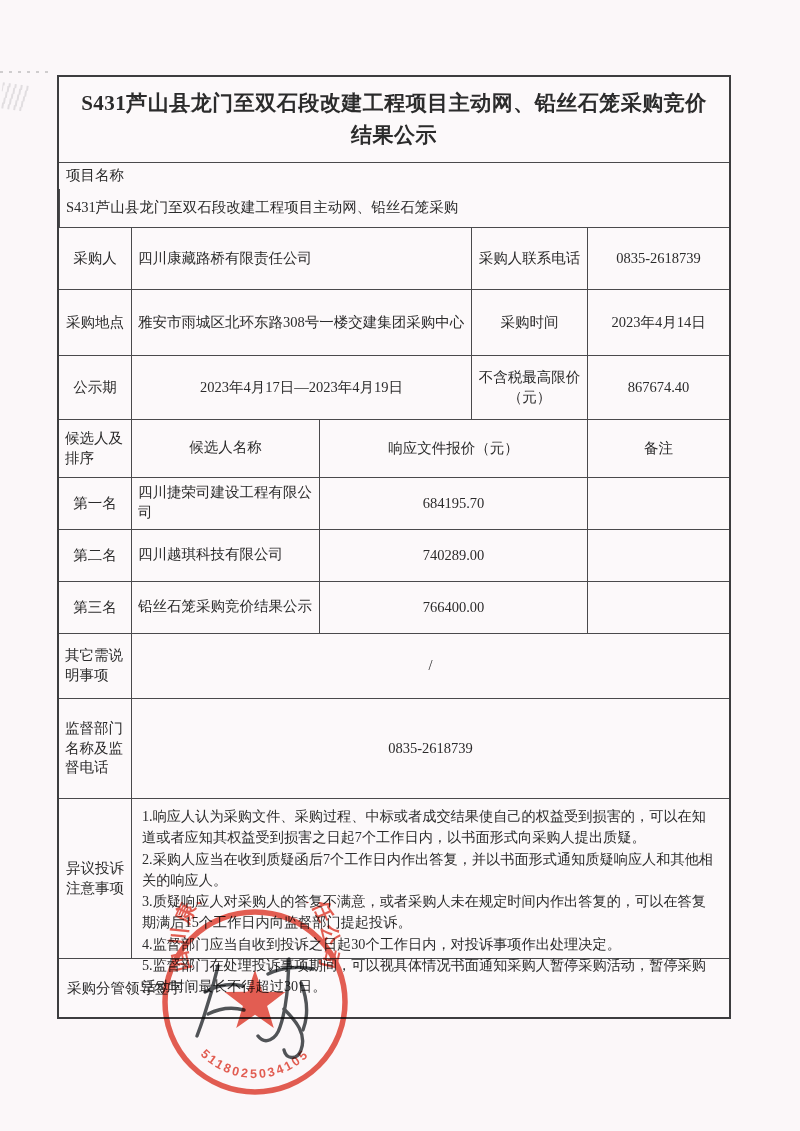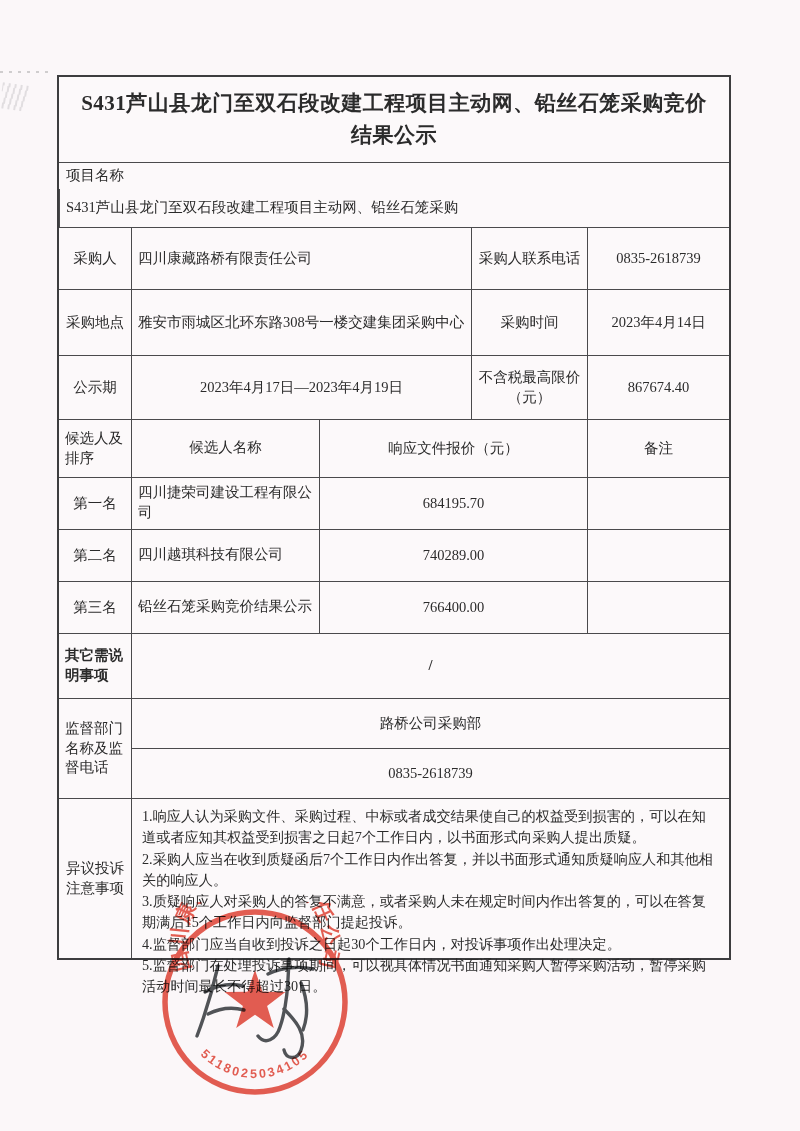--- a/index.html
+++ b/index.html
@@ -57,21 +57,21 @@
     flex:1; display:flex; align-items:center; justify-content:center;
     font-size:21px; font-weight:bold; letter-spacing:.5px;
     text-align:center; padding:6px 18px; line-height:1.5;
   }
   .r-name{ height:65px;flex-direction:column; }
   .r-buyer{ height:62px; }
   .r-place{ height:66px; }
   .r-period{ height:64px; }
   .r-head{ height:58px; }
   .r-cand{ height:52px; }
-  .r-other{ height:65px;font-weight:bold; }
+  .r-other{ height:65px; }
   .r-superv{ height:100px; }
   .r-dispute{ height:160px; }
   .r-sign{ height:59px; }
 
   .stack{ flex:1 1 auto; display:flex; flex-direction:column; border-left:1px solid #4a4a4c; }
   .stack .sub{
     flex:1; display:flex; align-items:center; justify-content:center;
     font-size:14.5px;
   }
   .stack .sub + .sub{ border-top:1px solid #4a4a4c; }
@@ -170,35 +170,37 @@
       <div class="cell w-label pre left">其它需说
 明事项</div>
       <div class="cell grow">/</div>
     </div>
 
     <div class="row r-superv">
       <div class="cell w-label pre left">监督部门
 名称及监
 督电话</div>
       <div class="stack">
-        <div class="sub">路桥公司采购部</div>
         <div class="sub">0835-2618739</div>
       </div>
     </div>
 
     <div class="row r-dispute">
       <div class="cell w-label pre">异议投诉
 注意事项</div>
       <div class="cell grow dispute-text">1.响应人认为采购文件、采购过程、中标或者成交结果使自己的权益受到损害的，可以在知道或者应知其权益受到损害之日起7个工作日内，以书面形式向采购人提出质疑。
 2.采购人应当在收到质疑函后7个工作日内作出答复，并以书面形式通知质疑响应人和其他相关的响应人。
 3.质疑响应人对采购人的答复不满意，或者采购人未在规定时间内作出答复的，可以在答复期满后15个工作日内向监督部门提起投诉。
 4.监督部门应当自收到投诉之日起30个工作日内，对投诉事项作出处理决定。
 5.监督部门在处理投诉事项期间，可以视具体情况书面通知采购人暂停采购活动，暂停采购活动时间最长不得超过30日。</div>
     </div>
 
+    <div class="row r-sign">
+      <div class="sign-cell">采购分管领导签字：</div>
+    </div>
 
   </div>
 
   <svg class="signature" viewBox="0 0 150 115">
     <g fill="none" stroke="#33383c" stroke-width="3.4" stroke-linecap="round" stroke-linejoin="round">
       <path d="M30,14 C25,36 18,60 9,84"></path>
       <path d="M17,40 C30,33 44,31 55,34"></path>
       <path d="M20,62 C32,56 45,55 56,58"></path>
       <path d="M80,22 C95,15 112,14 125,17"></path>
       <path d="M101,7 C100,32 99,55 92,75 C88,88 77,93 70,84"></path>

